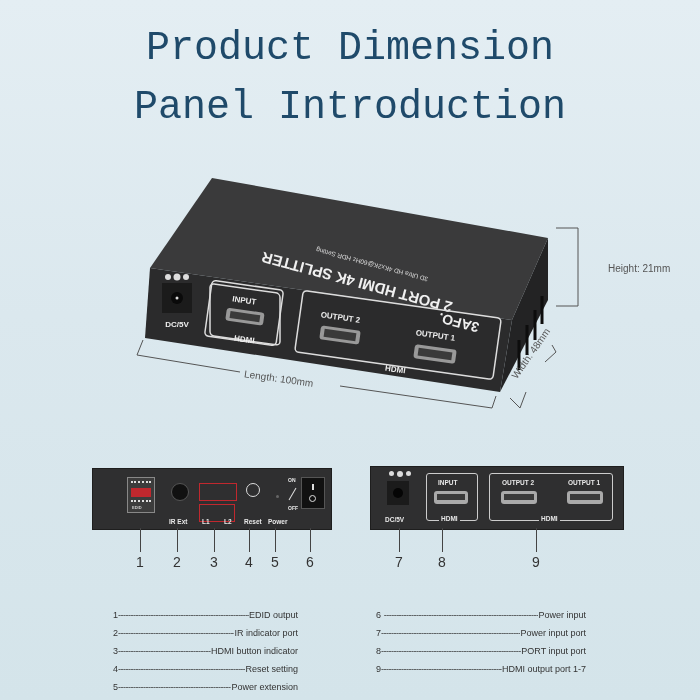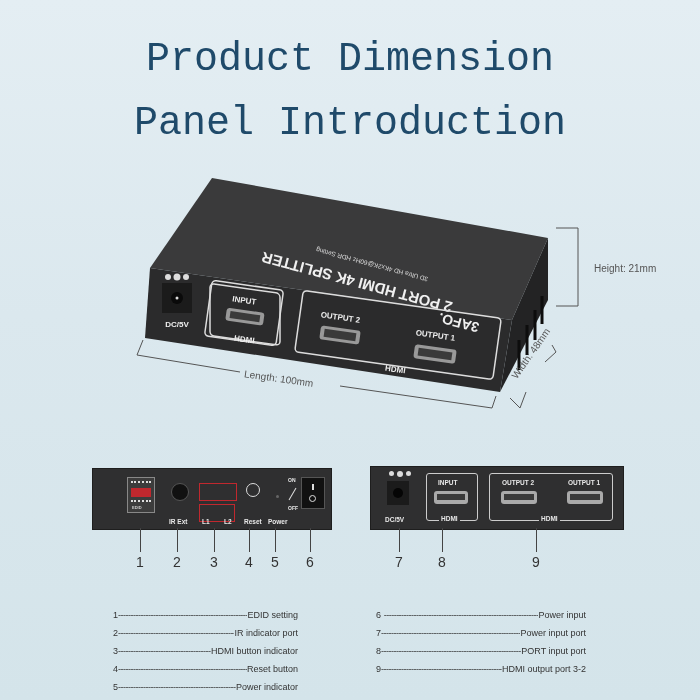--- a/index.html
+++ b/index.html
@@ -2,22 +2,22 @@
 <html><head>
 <meta charset="utf-8">
 <style>
   html,body{margin:0;padding:0;}
   body{width:700px;height:700px;overflow:hidden;position:relative;
     background:linear-gradient(180deg,#e4eef3 0%,#dbe8ee 45%,#d4e4ea 100%);
     font-family:"Liberation Sans",sans-serif;}
   .title{position:absolute;left:0;width:700px;text-align:center;
     font-family:"Liberation Mono","DejaVu Sans Mono",monospace;
     color:#1f4a6a;font-size:40px;line-height:48px;letter-spacing:0px;}
-  .t1{top:36px;}
-  .t2{top:84px;margin-top:16px;}
+  .t1{top:25px;}
+  .t2{top:84px;}
   
   .dev{position:absolute;left:0;top:0;width:700px;height:440px;}
   .dimlbl{position:absolute;font-size:10px;color:#555;white-space:nowrap;}
   
   .panel{position:absolute;background:#2f2f30;border:1px solid #1e1e1e;}
   .p-left{left:92px;top:468px;width:238px;height:60px;}
   .p-right{left:370px;top:466px;width:252px;height:62px;}
   .plbl{position:absolute;font-size:6.5px;font-weight:bold;color:#e8e8e8;white-space:nowrap;}
   .callout{position:absolute;width:1px;background:#444;}
   .num{position:absolute;font-size:14px;color:#333;width:20px;text-align:center;}
@@ -90,21 +90,21 @@
 
     <g stroke="#555" stroke-width="1" fill="none">
       <polyline points="143,340 137,355 240,372"></polyline>
       <polyline points="340,386 492,408 496,396"></polyline>
       <polyline points="556,228 578,228 578,306 556,306"></polyline>
       <polyline points="510,398 520,408 526,392"></polyline>
       <polyline points="545,362 556,352 552,345"></polyline>
     </g>
   </svg>
   <div class="dimlbl" style="left:244px;top:373px;transform:rotate(8deg);">Length: 100mm</div>
-  <div class="dimlbl" style="left:594px;top:263px;">Height: 21mm</div>
+  <div class="dimlbl" style="left:608px;top:263px;">Height: 21mm</div>
   <div class="dimlbl" style="left:514px;top:372px;transform:rotate(-55deg);transform-origin:left center;">Width: 48mm</div>
 </div>
 
 <div class="panel p-left">
 
   <div style="position:absolute;left:34px;top:8px;width:26px;height:34px;background:#3c3c3c;border:1px solid #888;">
     <div style="position:absolute;left:3px;top:10px;width:20px;height:9px;background:#c0282e;"></div>
     <div style="position:absolute;left:3px;top:3px;width:20px;height:3px;border-top:2px dotted #ddd;"></div>
     <div style="position:absolute;left:3px;top:22px;width:20px;height:3px;border-top:2px dotted #ddd;"></div>
     <div class="plbl" style="left:4px;top:27px;font-size:4px;color:#ccc;">EDID</div>
@@ -181,41 +181,41 @@
 <div class="callout" style="left:442px;top:528px;height:24px;"></div>
 <div class="callout" style="left:536px;top:528px;height:24px;"></div>
 <div class="num" style="left:389px;top:554px;">7</div>
 <div class="num" style="left:432px;top:554px;">8</div>
 <div class="num" style="left:526px;top:554px;">9</div>
 
 <div class="legend leg-left">
   <div class="legrow">
       <span class="n">1</span>
       <span class="dash">--------------------------------------------------------------</span>
-      <span class="txt">EDID setting</span>
+      <span class="txt">EDID output</span>
     </div>
   <div class="legrow">
       <span class="n">2</span>
       <span class="dash">--------------------------------------------------------------</span>
       <span class="txt">IR indicator port</span>
     </div>
   <div class="legrow">
       <span class="n">3</span>
       <span class="dash">--------------------------------------------------------------</span>
       <span class="txt">HDMI button indicator</span>
     </div>
   <div class="legrow">
       <span class="n">4</span>
       <span class="dash">--------------------------------------------------------------</span>
-      <span class="txt">Reset button</span>
+      <span class="txt">Reset setting</span>
     </div>
   <div class="legrow">
       <span class="n">5</span>
       <span class="dash">--------------------------------------------------------------</span>
-      <span class="txt">Power indicator</span>
+      <span class="txt">Power extension</span>
     </div>
 </div>
 
 <div class="legend leg-right">
   <div class="legrow">
       <span class="n">6</span>
       <span class="dash">--------------------------------------------------------------</span>
       <span class="txt">Power input</span>
     </div>
   <div class="legrow">
@@ -224,15 +224,15 @@
       <span class="txt">Power input port</span>
     </div>
   <div class="legrow">
       <span class="n">8</span>
       <span class="dash">--------------------------------------------------------------</span>
       <span class="txt">PORT input port</span>
     </div>
   <div class="legrow">
       <span class="n">9</span>
       <span class="dash">--------------------------------------------------------------</span>
-      <span class="txt">HDMI output port 3-2</span>
+      <span class="txt">HDMI output port 1-7</span>
     </div>
 </div>
 
 </body></html>

